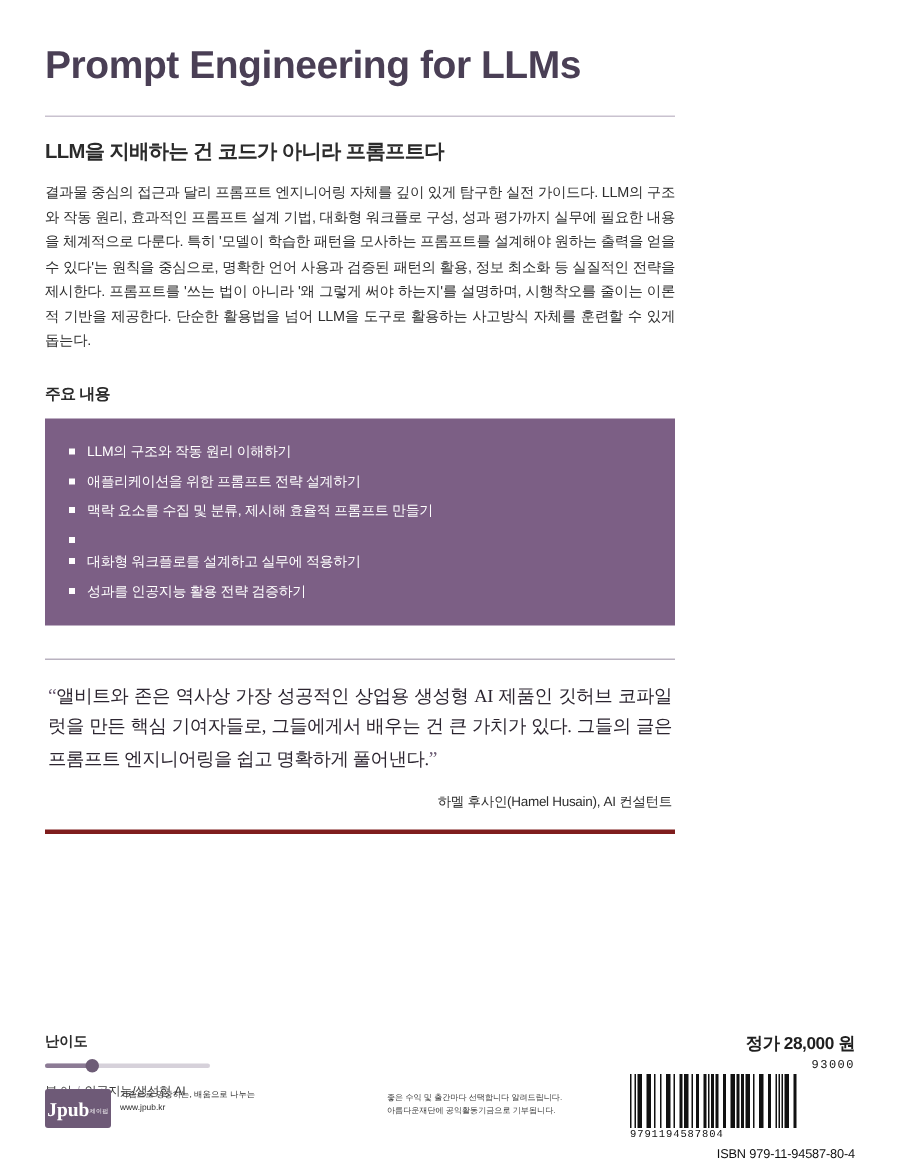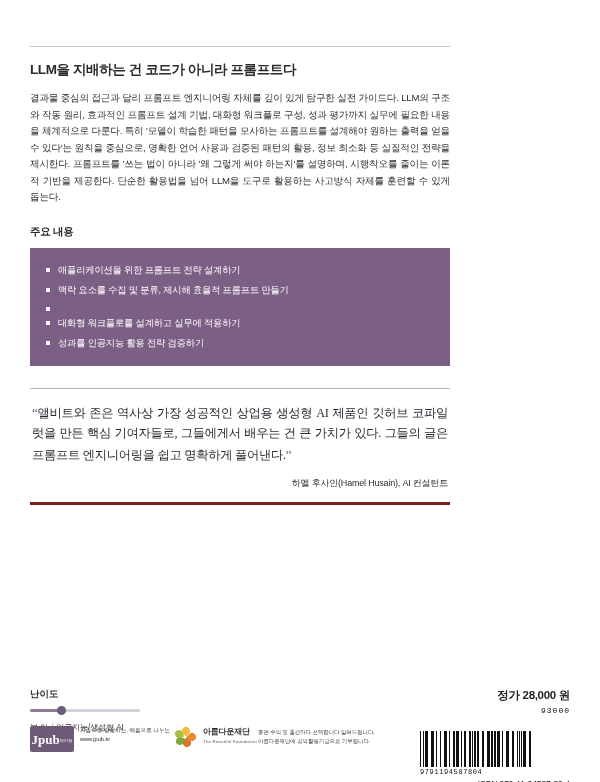--- a/index.html
+++ b/index.html
@@ -206,21 +206,21 @@
     right: 30px;
     top: 706px;
     width: 150px;
   }
   .isbn-top {
     text-align: right;
     font-family: "Liberation Mono", monospace;
     font-size: 8px;
     letter-spacing: 1px;
     color: #111;
-    margin-bottom: 16px;
+    margin-bottom: 1px;
   }
   .barcode {
     height: 36px;
     width: 150px;
     display: flex;
     align-items: stretch;
     overflow: hidden;
   }
   .barcode i {
     display: block;
@@ -328,30 +328,35 @@
     width: 150px;
   }
 </style>
 </head>
 <body>
 
 <div class="page">
 
   <div class="content">
 
+    <h1 class="title">Prompt Engineering for LLMs</h1>
 
     <div class="rule"></div>
 
     <div class="headline">LLM을 지배하는 건 코드가 아니라 프롬프트다</div>
 
     <div class="body-text">결과물 중심의 접근과 달리 프롬프트 엔지니어링 자체를 깊이 있게 탐구한 실전 가이드다. LLM의 구조와 작동 원리, 효과적인 프롬프트 설계 기법, 대화형 워크플로 구성, 성과 평가까지 실무에 필요한 내용을 체계적으로 다룬다. 특히 '모델이 학습한 패턴을 모사하는 프롬프트를 설계해야 원하는 출력을 얻을 수 있다'는 원칙을 중심으로, 명확한 언어 사용과 검증된 패턴의 활용, 정보 최소화 등 실질적인 전략을 제시한다. 프롬프트를 '쓰는 법이 아니라 '왜 그렇게 써야 하는지'를 설명하며, 시행착오를 줄이는 이론적 기반을 제공한다. 단순한 활용법을 넘어 LLM을 도구로 활용하는 사고방식 자체를 훈련할 수 있게 돕는다.</div>
 
     <div class="section-label">주요 내용</div>
 
     <div class="feature-box">
+      <div class="feature-item">
+        <span class="bullet"></span>
+        <span>LLM의 구조와 작동 원리 이해하기</span>
+      </div>
       <div class="feature-item">
         <span class="bullet"></span>
         <span>애플리케이션을 위한 프롬프트 전략 설계하기</span>
       </div>
       <div class="feature-item">
         <span class="bullet"></span>
         <span>맥락 요소를 수집 및 분류, 제시해 효율적 프롬프트 만들기</span>
       </div>
       <div class="feature-item">
         <span class="bullet"></span>
@@ -457,30 +462,17 @@
 
   <div class="publisher">
     <div class="jpub-logo">
       <div class="jp-main">Jpub</div>
       <div class="jp-sub">제이펍</div>
     </div>
     <div class="jpub-text" style="white-space:pre-line;">가슴으로 명상하는, 배움으로 나누는
 www.jpub.kr</div>
   </div>
 
-  <div class="foundation">
-    <div class="flower">
-      <span class="petal p1"></span>
-      <span class="petal p2"></span>
-      <span class="petal p3"></span>
-      <span class="petal p4"></span>
-      <span class="petal p5"></span>
-    </div>
-    <div class="foundation-text">
-      <div class="foundation-name">아름다운재단</div>
-      <div class="foundation-sub">The Beautiful Foundation</div>
-    </div>
-  </div>
 
   <div class="foundation-note" style="white-space:pre-line;">좋은 수익 및 출간마다 선택합니다 알려드립니다.
 아름다운재단에 공익활동기금으로 기부됩니다.</div>
 
 </div>
 
 </body></html>

